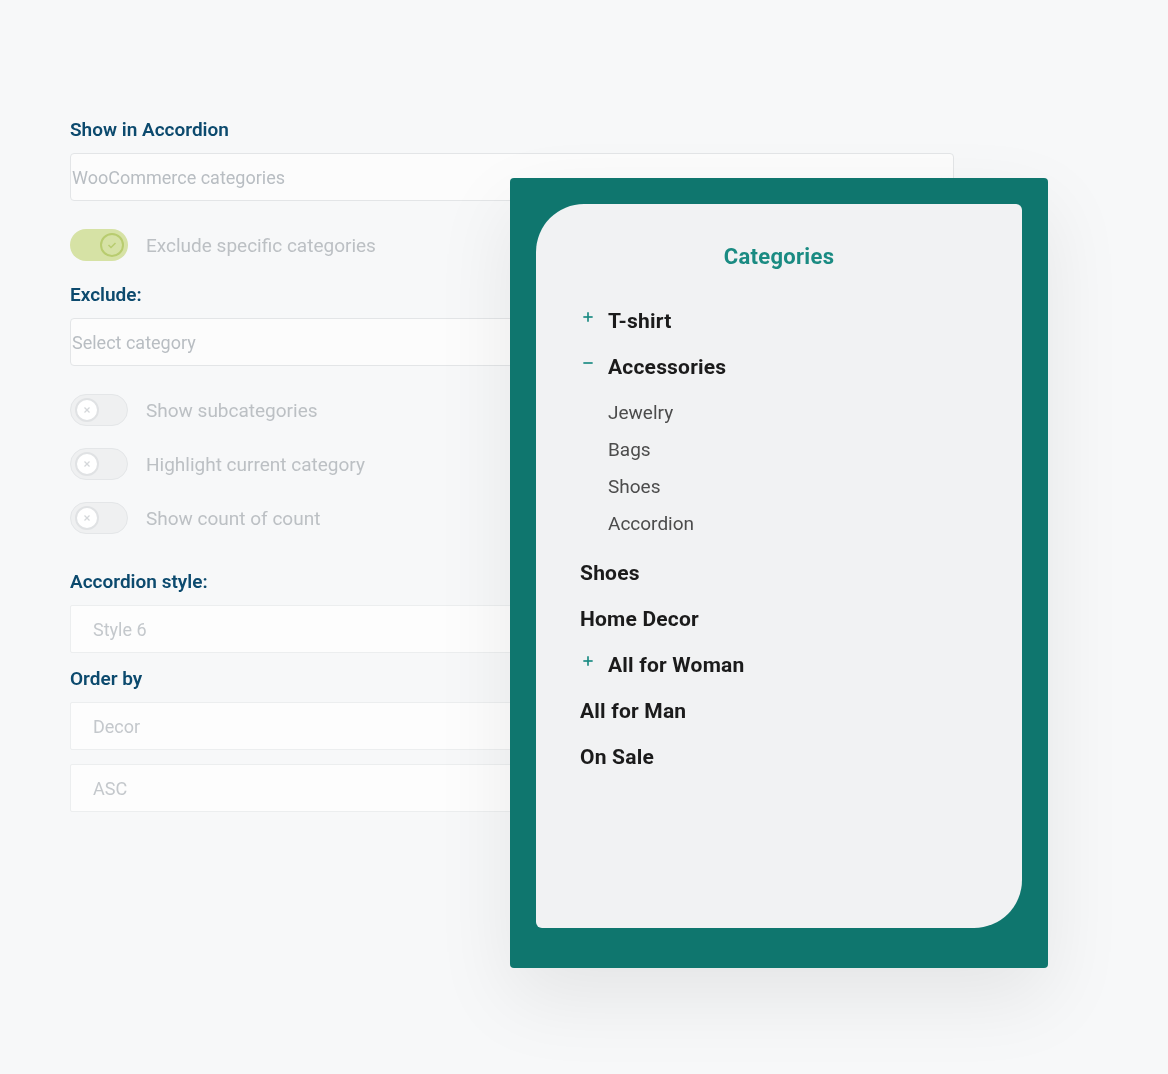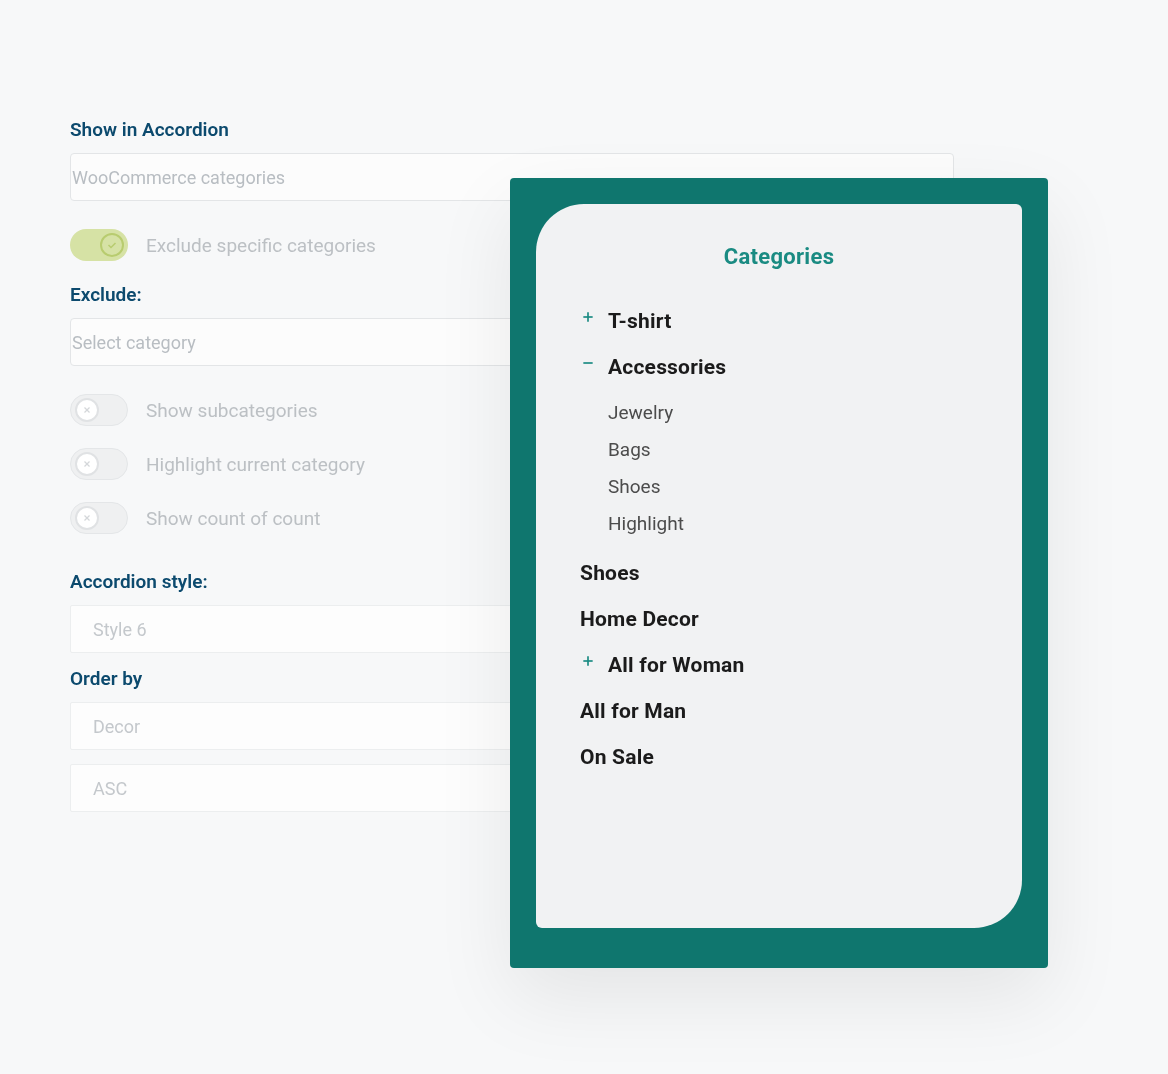--- a/index.html
+++ b/index.html
@@ -278,21 +278,21 @@
             <line x1="5" y1="12" x2="19" y2="12"></line>
           </svg>
       </span>
       <span class="cat-name">Accessories</span>
     </div>
 
     <div class="subcats">
       <div class="subcat">Jewelry</div>
       <div class="subcat">Bags</div>
       <div class="subcat">Shoes</div>
-      <div class="subcat">Highlight</div>
+      <div class="subcat">Accordion</div>
     </div>
 
     <div class="cat-item cat-noicon">
       <span class="cat-name">Shoes</span>
     </div>
 
     <div class="cat-item cat-noicon">
       <span class="cat-name">Home Decor</span>
     </div>
 

